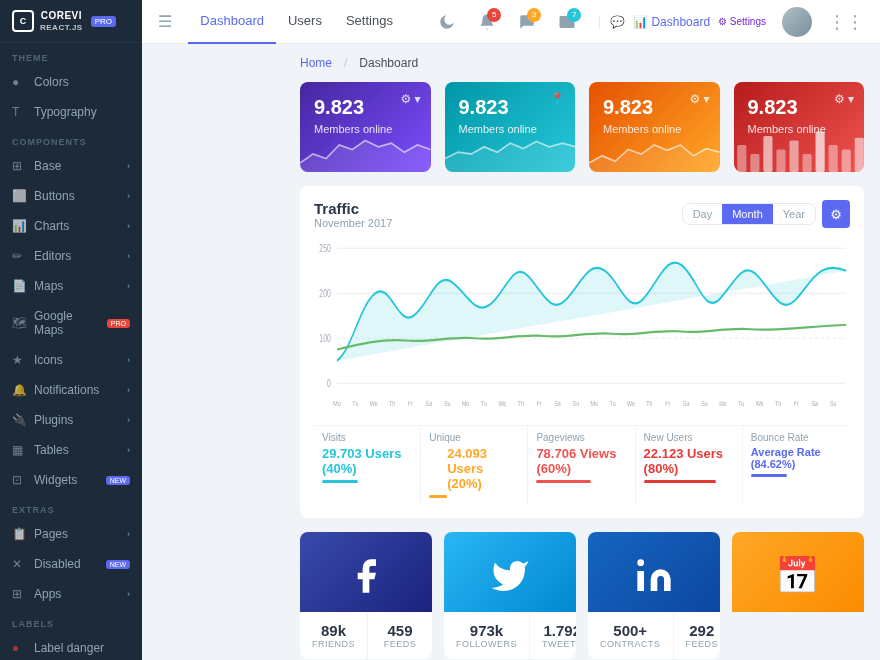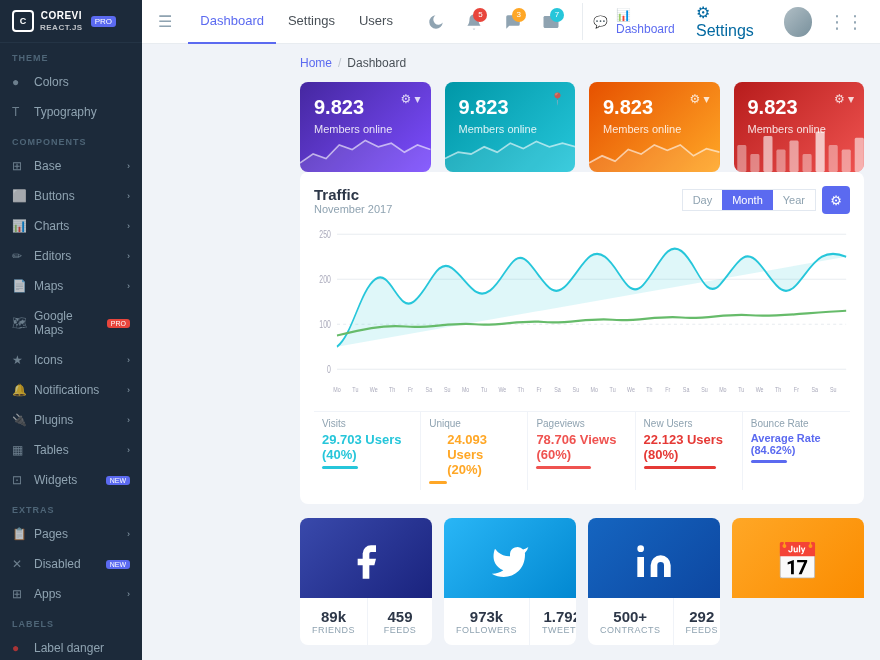--- a/index.html
+++ b/index.html
@@ -44,46 +44,46 @@
     .topbar-badge { position: absolute; top: 2px; right: 2px; background: #e8453c; color: #fff; font-size: 8px; width: 14px; height: 14px; border-radius: 50%; display: flex; align-items: center; justify-content: center; }
     .topbar-avatar { width: 30px; height: 30px; border-radius: 50%; background: #c0c8d0; overflow: hidden; cursor: pointer; }
     .topbar-grid-icon { font-size: 18px; color: #8fa3b1; cursor: pointer; }
 
     
     #main {
       margin-left: 142px; margin-top: 44px; flex: 1; overflow-y: auto; padding: 12px 16px; background: #f0f3f8;
     }
 
     
-    .breadcrumb { display: flex; align-items: flex-end; gap: 6px; font-size: 12px; color: #8fa3b1; margin-bottom: 12px; }
+    .breadcrumb { display: flex; align-items: flex-end; gap: 12px; font-size: 12px; color: #8fa3b1; margin-bottom: 12px; }
     .breadcrumb a { color: #5b6af0; text-decoration: none; }
     .breadcrumb-sep { color: #c0c8d0; }
     .breadcrumb-current { color: #495057; }
 
     
-    .stat-cards { display: grid; grid-template-columns: repeat(4, 1fr); gap: 14px; }
+    .stat-cards { display: grid; grid-template-columns: repeat(4, 1fr); gap: 14px; margin-bottom: 14px; }
     .stat-card {
       border-radius: 8px; padding: 14px; color: #fff; position: relative; overflow: hidden; min-height: 90px;
     }
     .stat-card-title { font-size: 11px; opacity: 0.85; margin-top: 4px; }
     .stat-card-value { font-size: 20px; font-weight: 700; }
     .stat-card-gear { position: absolute; top: 10px; right: 10px; font-size: 12px; opacity: 0.8; cursor: pointer; }
     .stat-card-mini-chart { position: absolute; bottom: 0; left: 0; right: 0; height: 45px; }
     .stat-card.blue { background: linear-gradient(135deg, #4527a0, #7c4dff); }
     .stat-card.teal { background: linear-gradient(135deg, #0097a7, #26c6da); }
     .stat-card.orange { background: linear-gradient(135deg, #e65100, #ffa726); }
     .stat-card.red { background: linear-gradient(135deg, #b71c1c, #ef5350); }
 
     
     .traffic-card { background: #fff; border-radius: 8px; padding: 14px; margin-bottom: 14px; }
     .traffic-header { display: flex; align-items: flex-start; justify-content: space-between; margin-bottom: 8px; }
     .traffic-title { font-size: 15px; font-weight: 600; color: #2d3748; }
     .traffic-subtitle { font-size: 11px; color: #8fa3b1; }
     .traffic-controls { display: flex; align-items: center; gap: 6px; }
-    .btn-group { display: flex; border: 1px solid #e2e8f0; border-radius: 0; overflow: hidden; }
+    .btn-group { display: flex; border: 1px solid #e2e8f0; border-radius: 8px; overflow: hidden; }
     .btn-group-item { padding: 4px 10px; font-size: 11px; color: #8fa3b1; background: #fff; border: none; cursor: pointer; }
     .btn-group-item.active { background: #5b6af0; color: #fff; }
     .btn-settings { width: 28px; height: 28px; background: #5b6af0; border: none; border-radius: 4px; color: #fff; cursor: pointer; display: flex; align-items: center; justify-content: center; font-size: 13px; }
 
     
     .chart-area { height: 180px; position: relative; margin-bottom: 8px; }
     .chart-svg { width: 100%; height: 100%; }
 
     
     .traffic-stats { display: grid; grid-template-columns: repeat(5, 1fr); border-top: 1px solid #f0f3f8; padding-top: 0; }
@@ -209,22 +209,22 @@
     <span class="item-icon" style="color:#e53935;">●</span>
     <span class="item-label">Label danger</span>
   </div>
 
 </nav>
 
 <div id="topbar">
   <span class="topbar-menu-icon">☰</span>
   <div class="topbar-nav">
     <div class="topbar-nav-item active">Dashboard</div>
+    <div class="topbar-nav-item">Users</div>
     <div class="topbar-nav-item">Settings</div>
-    <div class="topbar-nav-item">Users</div>
   </div>
   <div class="topbar-spacer"></div>
 
   <div class="topbar-icon">
     <svg viewBox="0 0 24 24">
         <path d="M21 12.79A9 9 0 1111.21 3a7 7 0 109.79 9.79z"></path>
       </svg>
   </div>
   <div class="topbar-icon" style="position:relative;">
     <svg viewBox="0 0 24 24">
@@ -241,21 +241,21 @@
   <div class="topbar-icon" style="position:relative;">
     <svg viewBox="0 0 24 24">
         <path d="M4 4h16c1.1 0 2 .9 2 2v12c0 1.1-.9 2-2 2H4c-1.1 0-2-.9-2-2V6c0-1.1.9-2 2-2z"></path>
         <polyline points="22,6 12,13 2,6"></polyline>
       </svg>
     <span class="topbar-badge" style="background:#26c6da;">7</span>
   </div>
   <div style="display:flex;align-items:center;gap:8px;margin-left:8px;border-left:1px solid #e8ecf0;padding-left:10px;">
     <span style="font-size:12px;color:#8fa3b1;cursor:pointer;">💬</span>
     <span style="font-size:12px;color:#5b6af0;cursor:pointer;">📊 Dashboard</span>
-    <span style="font-size:16px;color:#0369a1;cursor:pointer;">⚙ Settings</span>
+    <span style="font-size:10px;color:#6d28d9;cursor:pointer;">⚙ Settings</span>
   </div>
   <div class="topbar-avatar" style="margin-left:8px;background:linear-gradient(135deg,#b0bec5,#78909c);"></div>
   <span class="topbar-grid-icon" style="margin-left:8px;">⋮⋮</span>
 </div>
 
 <div id="main">
 
   <div class="breadcrumb">
     <a href="#">Home</a>
     <span class="breadcrumb-sep">/</span>

